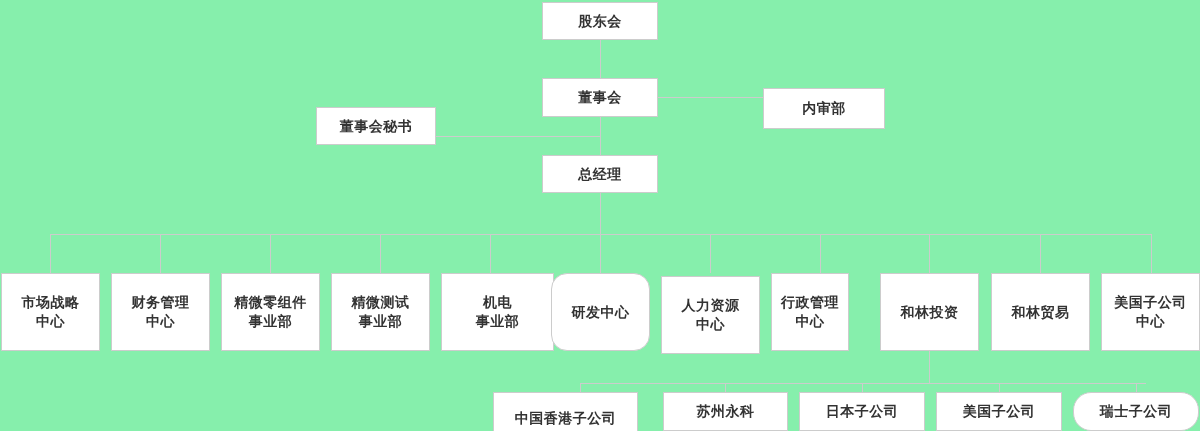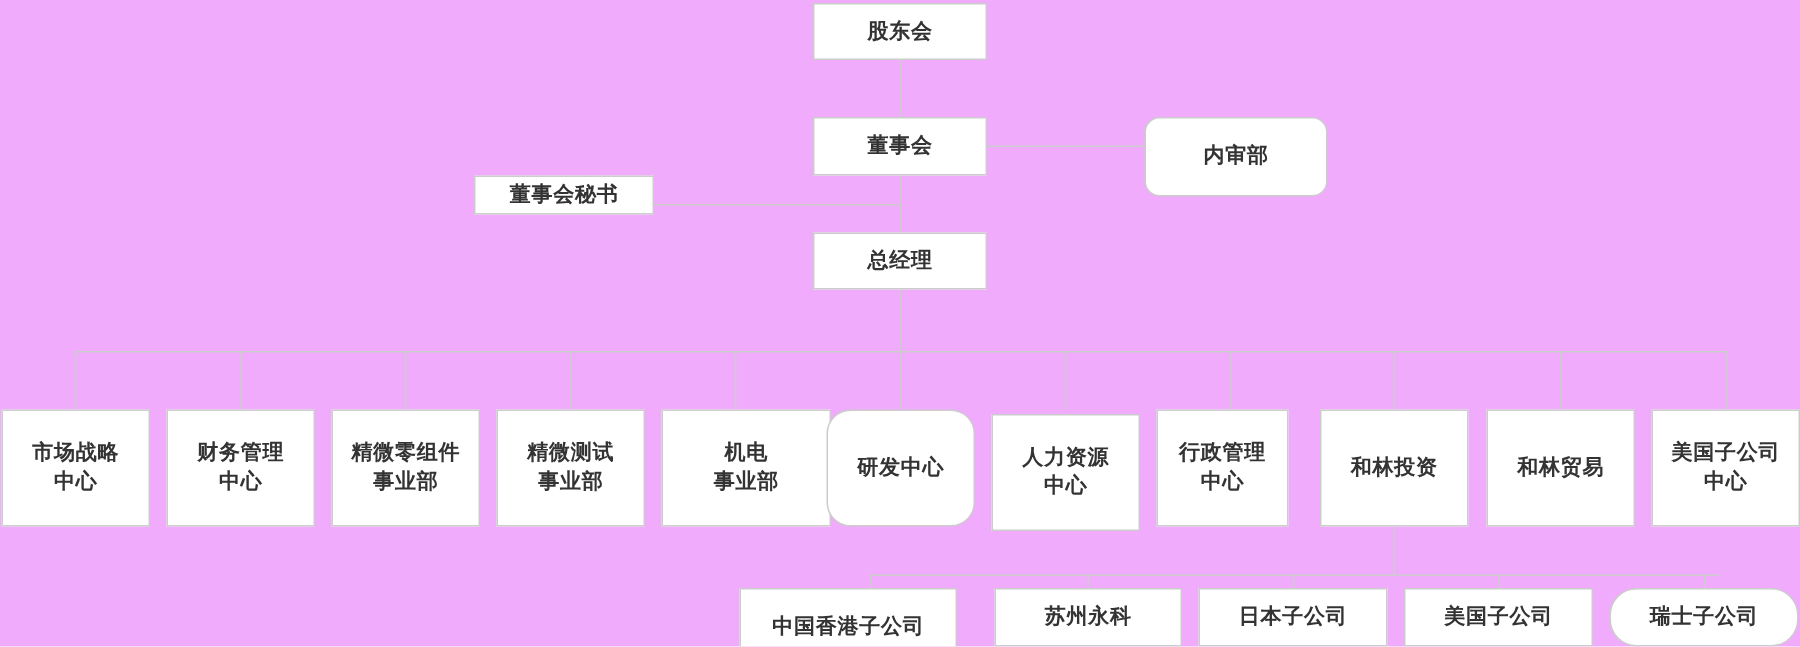--- a/index.html
+++ b/index.html
@@ -8,21 +8,21 @@
     padding: 0;
     background: #ffffff;
   }
   body {
     font-family: "DejaVu Sans", "Liberation Sans", sans-serif;
   }
   #org-chart {
     position: relative;
     width: 1200px;
     height: 431px;
-    background: #f0abfc;
+    background: #86efac;
     overflow: hidden;
   }
   .node {
     position: absolute;
     box-sizing: border-box;
     border: 1px solid #cccccc;
     background: #ffffff;
     color: #333333;
     font-size: 14px;
     font-weight: bold;
@@ -47,27 +47,27 @@
 <body>
 
 <div id="org-chart">
 
   <div class="node" style="left:542px; top:2px; width:116px; height:38px;">股东会</div>
 
   <div class="conn v" style="left:600px; top:40px; height:38px;"></div>
 
   <div class="node" style="left:542px; top:78px; width:116px; height:39px;">董事会</div>
 
-  <div class="node" style="left:763px; top:78px; width:122px; height:53px;border-radius:10px;">内审部</div>
+  <div class="node" style="left:763px; top:88px; width:122px; height:41px;">内审部</div>
 
   <div class="conn h" style="left:658px; top:97px; width:105px;"></div>
 
   <div class="conn v" style="left:600px; top:117px; height:38px;"></div>
 
-  <div class="node" style="left:316px; top:117px; width:120px; height:26px;">董事会秘书</div>
+  <div class="node" style="left:316px; top:107px; width:120px; height:38px;">董事会秘书</div>
 
   <div class="conn h" style="left:436px; top:136px; width:164px;"></div>
 
   <div class="node" style="left:542px; top:155px; width:116px; height:38px;">总经理</div>
 
   <div class="conn v" style="left:600px; top:193px; height:41px;"></div>
 
   <div class="conn h" style="left:50px; top:234px; width:1101px;"></div>
 
   <div class="conn v" style="left:50px;   top:234px; height:39px;"></div>
@@ -88,21 +88,21 @@
 中心</div>
   <div class="node" style="left:221px;  top:273px; width:99px; height:78px;">精微零组件
 事业部</div>
   <div class="node" style="left:331px;  top:273px; width:99px; height:78px;">精微测试
 事业部</div>
   <div class="node" style="left:441px;  top:273px; width:113px; height:78px;">机电
 事业部</div>
   <div class="node" style="left:551px;  top:273px; width:99px; height:78px;border-radius:16px;">研发中心</div>
   <div class="node" style="left:661px;  top:276px; width:99px; height:78px;">人力资源
 中心</div>
-  <div class="node" style="left:771px;  top:273px; width:88px; height:78px;text-align:center;">行政管理
+  <div class="node" style="left:771px;  top:273px; width:78px; height:78px;text-align:center;">行政管理
 中心</div>
   <div class="node" style="left:880px;  top:273px; width:99px; height:78px;">和林投资</div>
   <div class="node" style="left:991px;  top:273px; width:99px; height:78px;">和林贸易</div>
   <div class="node" style="left:1101px; top:273px; width:99px; height:78px;">美国子公司
 中心</div>
 
   <div class="conn v" style="left:929px; top:351px; height:32px;"></div>
 
   <div class="conn h" style="left:580px; top:383px; width:566px;"></div>
 

